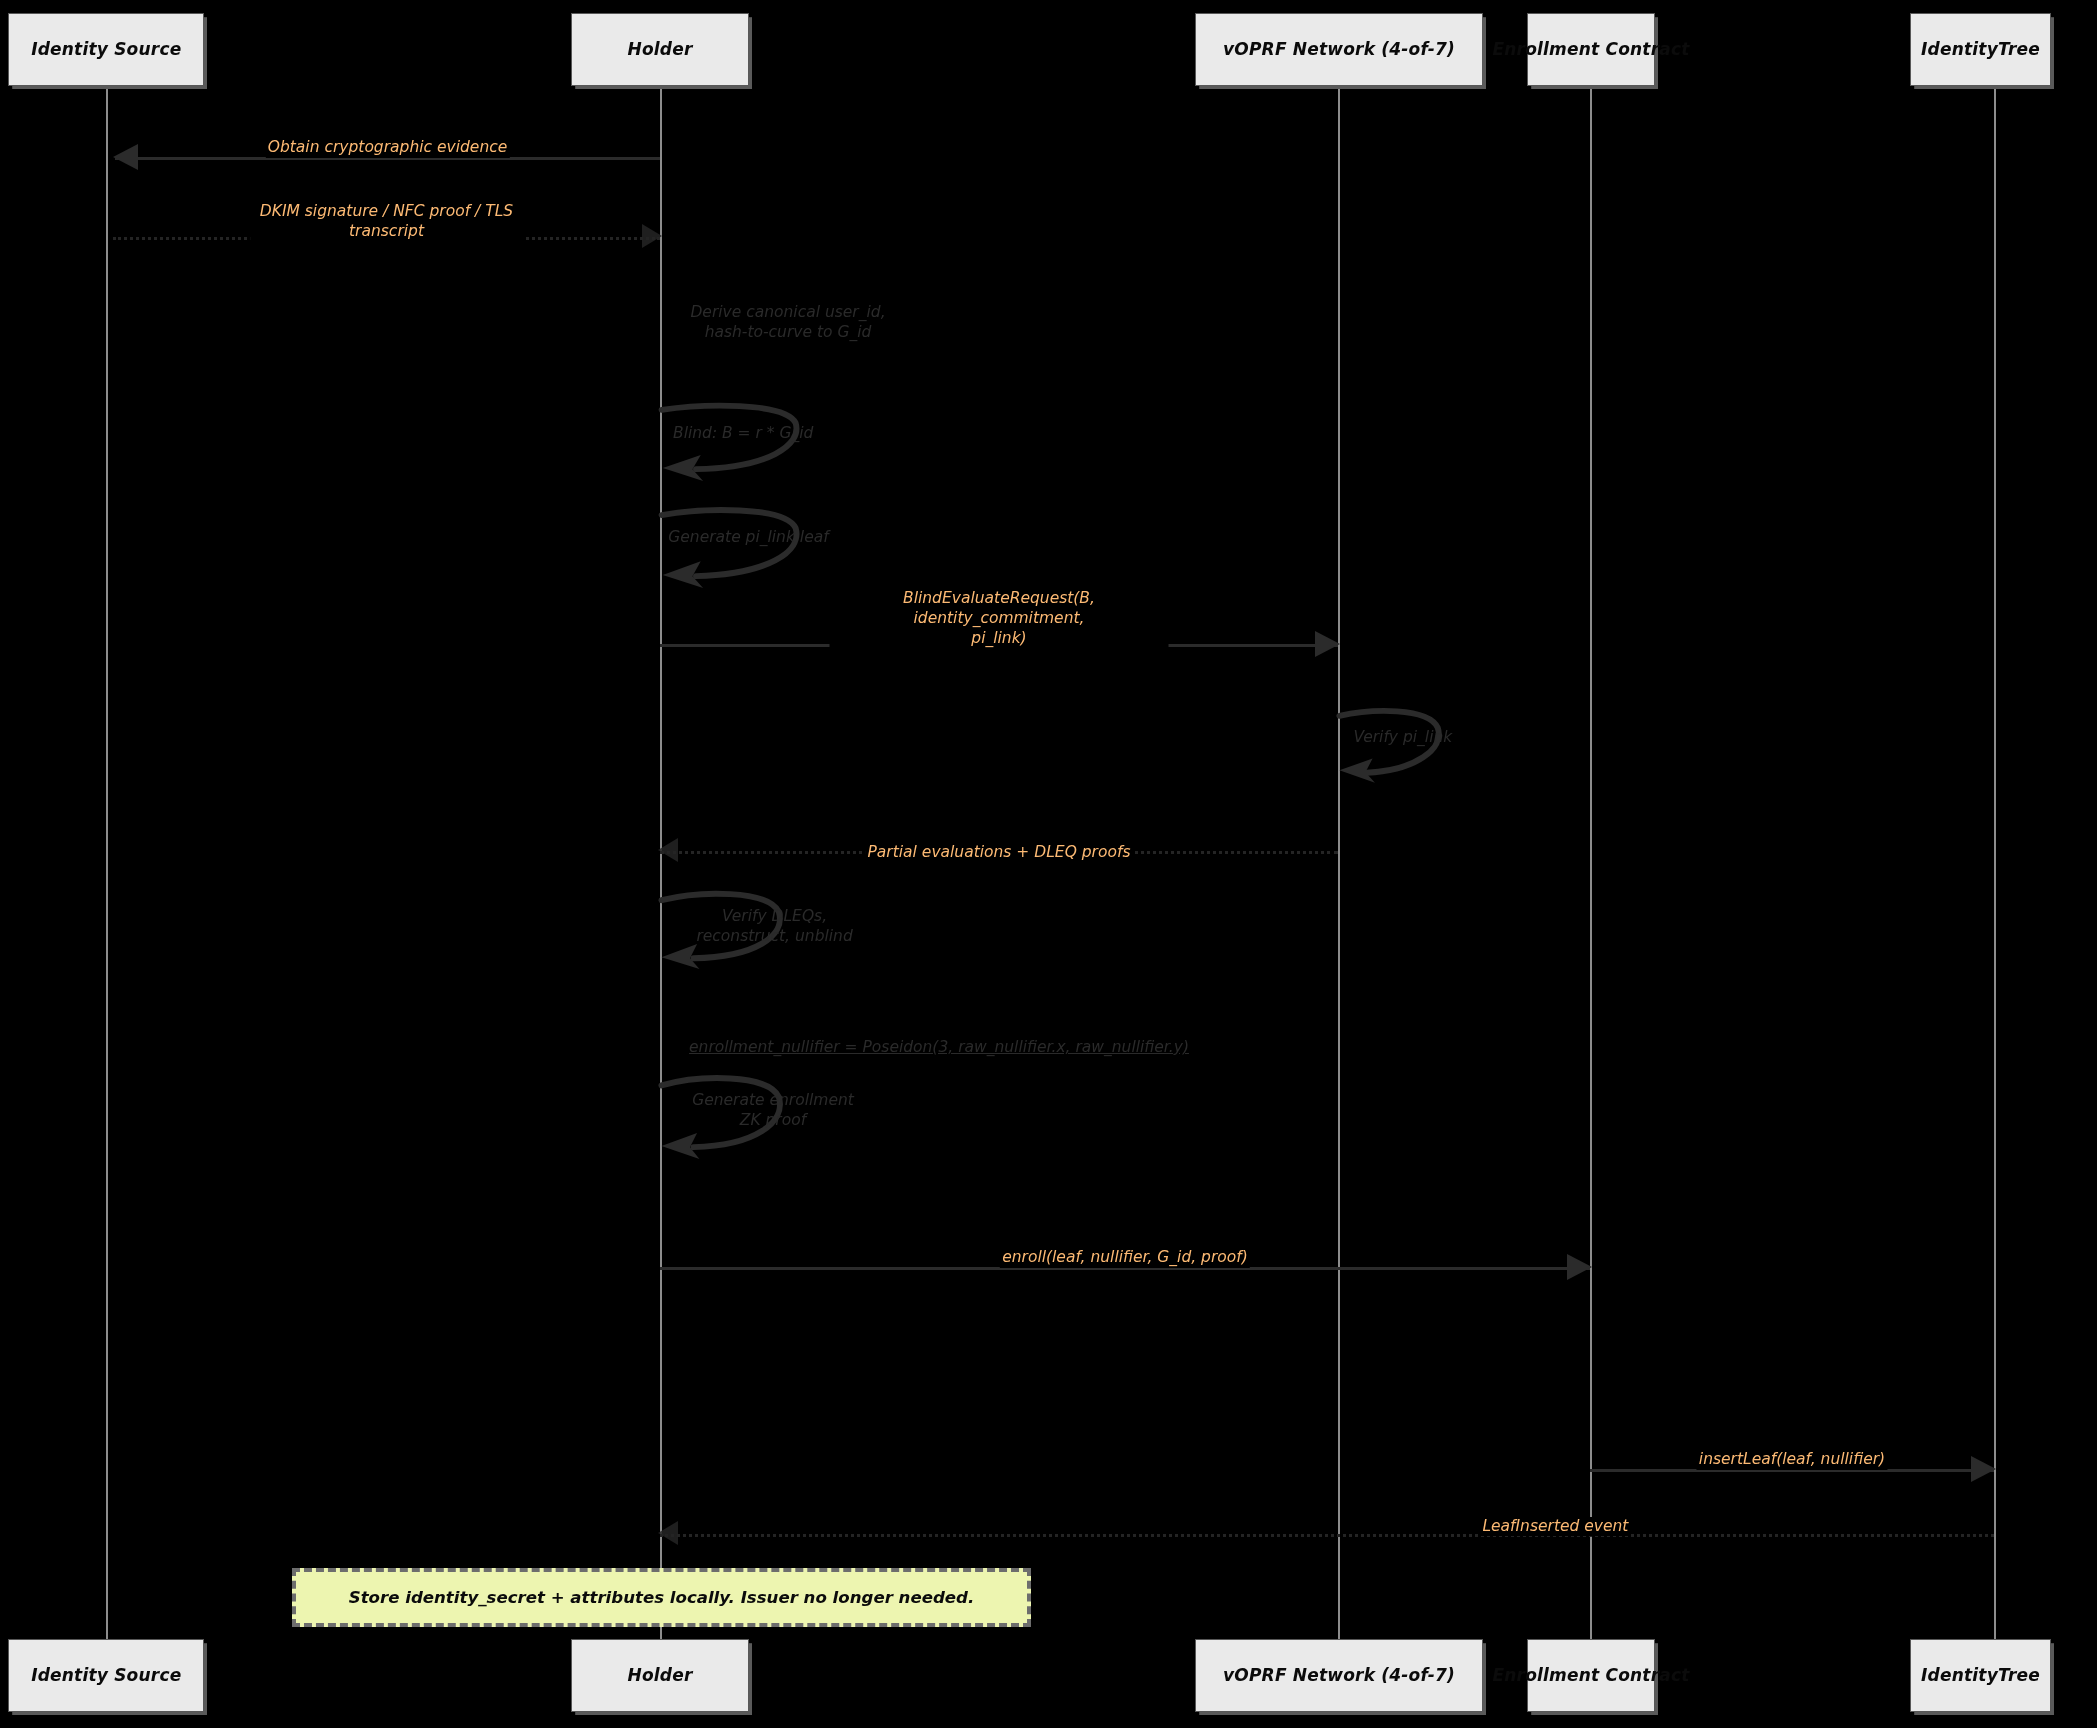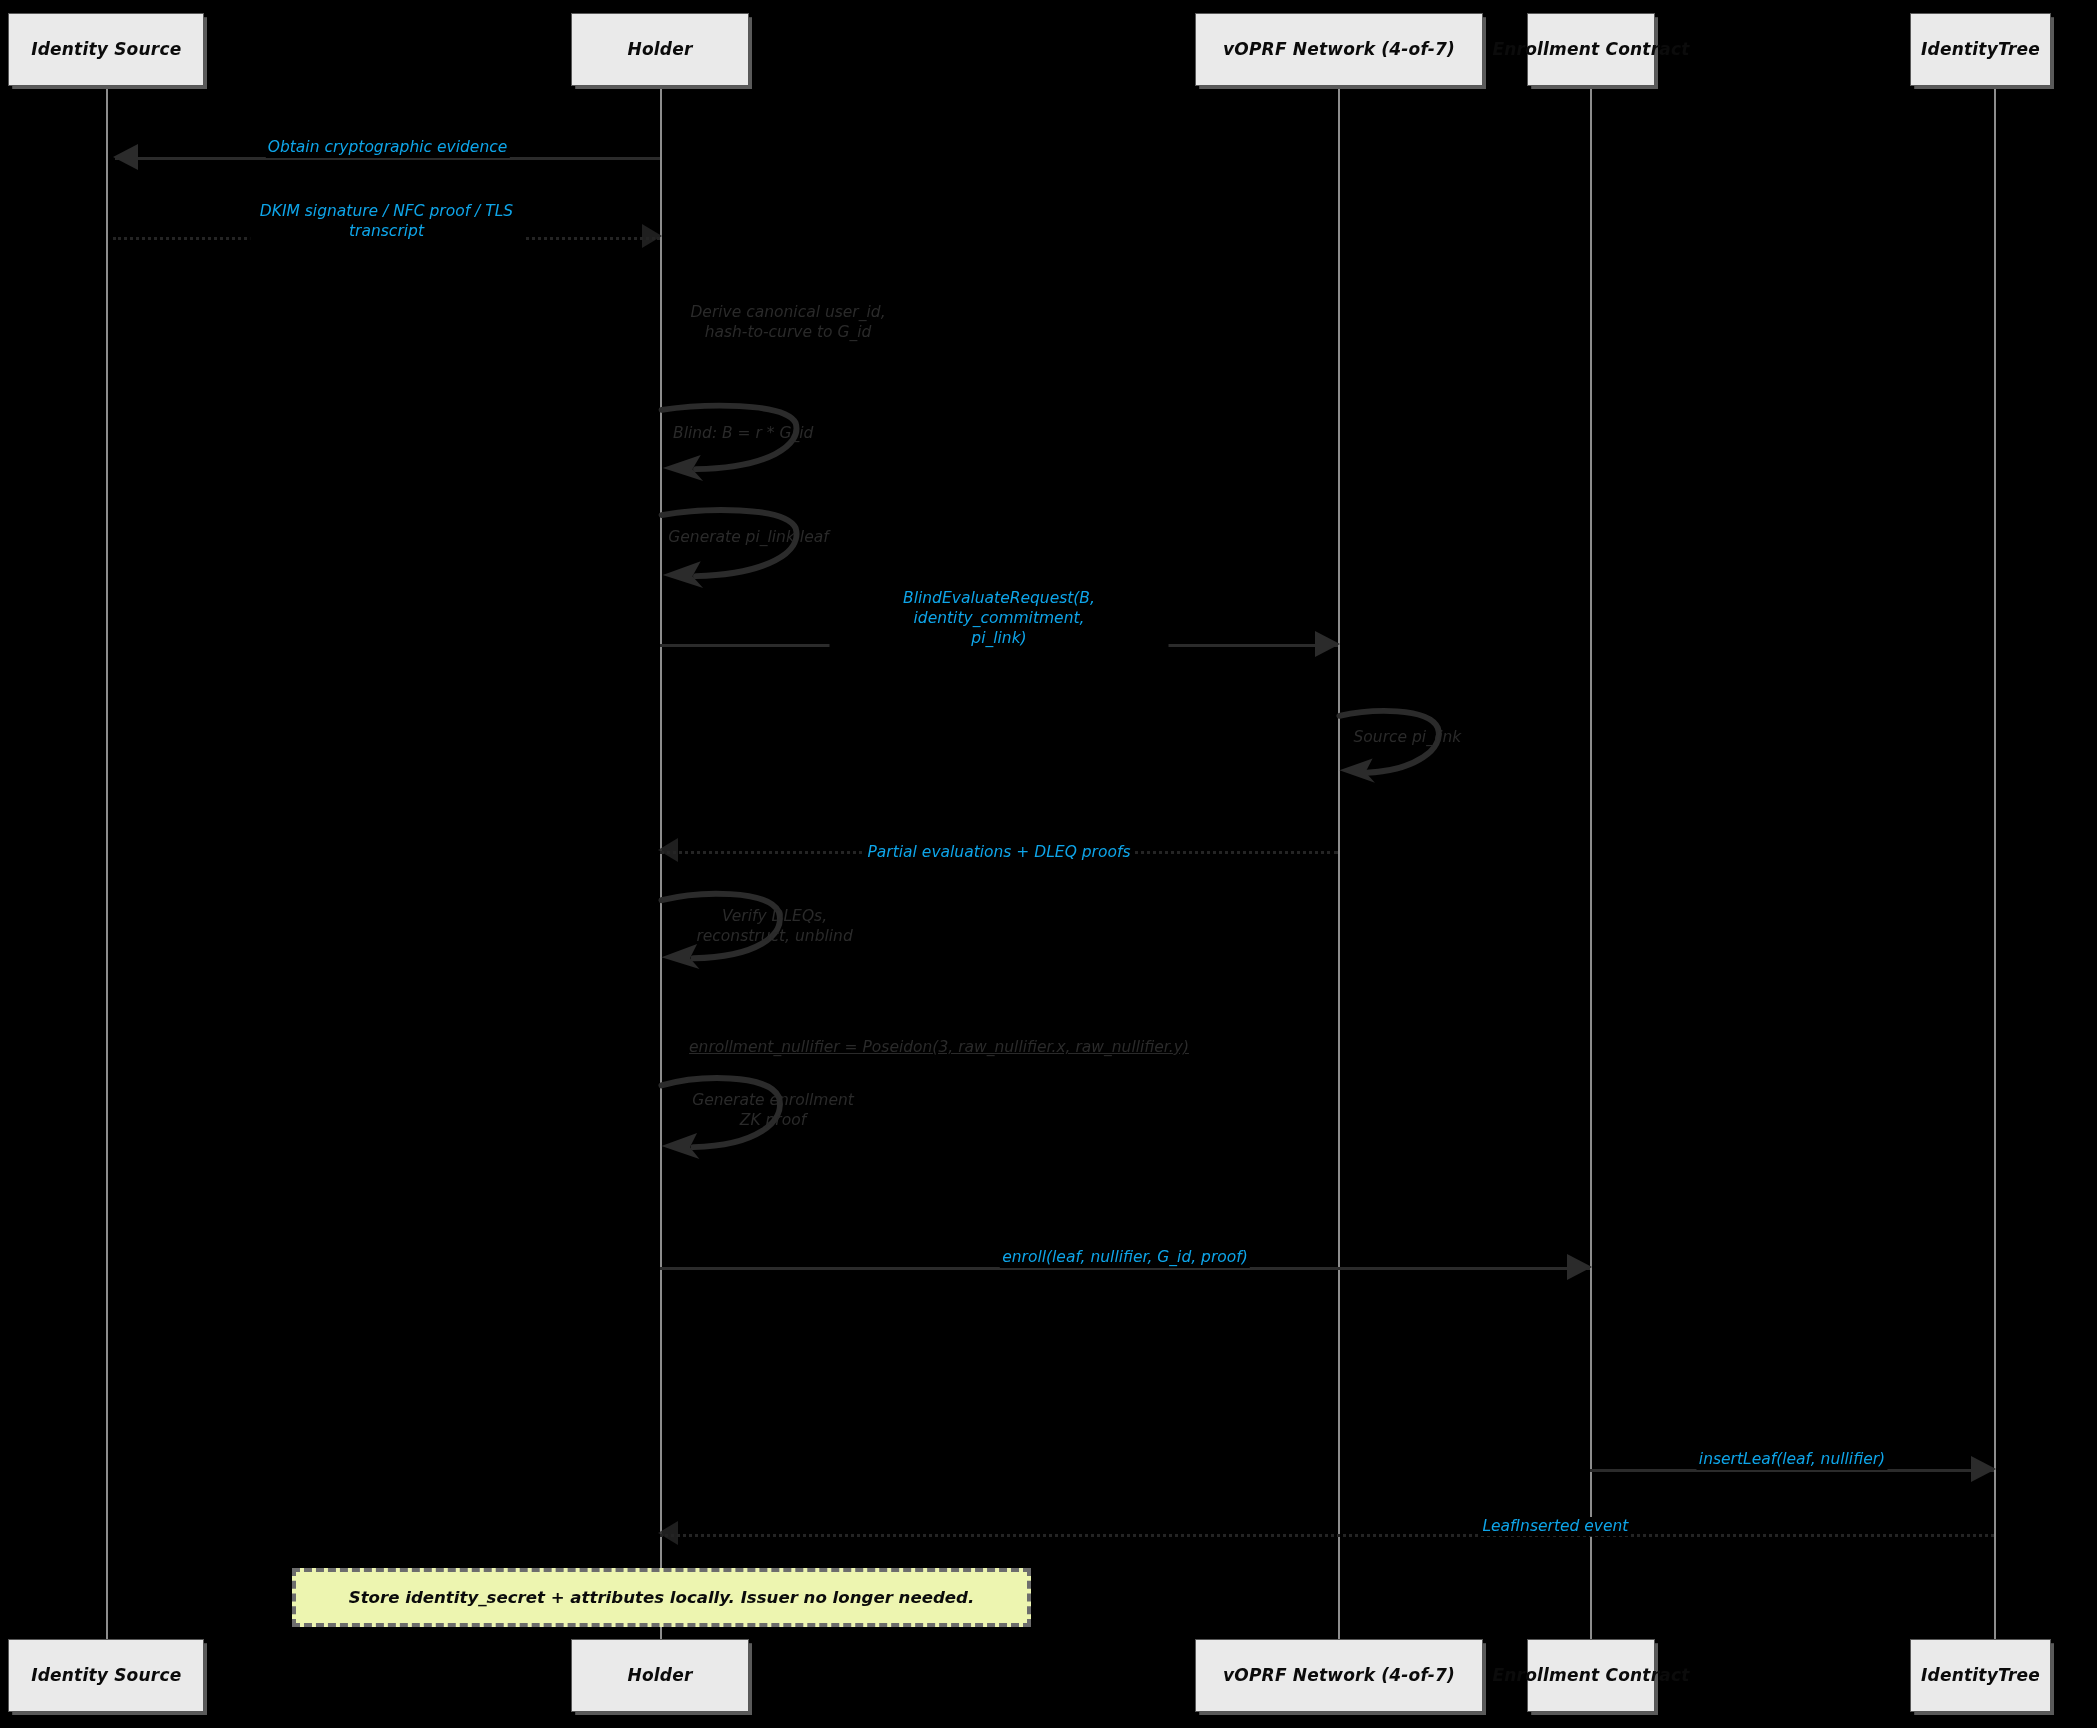--- a/index.html
+++ b/index.html
@@ -90,21 +90,21 @@
     border-top: 12px solid transparent;
     border-bottom: 12px solid transparent;
     border-right: 20px solid transparent;
     border-right-color: #242424;
     opacity: .85;
   }
   .msg-label {
     position: absolute;
     left: 50%;
     transform: translateX(-50%);
-    color: #0ea5e9;
+    color: #fdba74;
     font-size: 15.5px;
     font-style: italic;
     font-weight: 500;
     white-space: pre-line;
     text-align: center;
     line-height: 1.28;
     background: #000;
     padding: 0 2.4px;
   }
   .msg-label.above  { bottom: 3.6px; }
@@ -248,21 +248,21 @@
     <div class="msg-label above" style="bottom:-4.8px;">BlindEvaluateRequest(B, identity_commitment,
 pi_link)</div>
   </div>
 
   
   <div class="selfloop" style="left:1338px; top:704px; width:113px; height:77px;">
     <svg width="113" height="80" viewBox="0 0 190 135">
       <path d="M2,20 C56,8 152,5 168,40 C180,76 130,112 48,116" fill="none" stroke="#2b2b2b" stroke-width="10" stroke-linecap="round"></path>
       <path d="M2,112 L58,92 L46,115 L62,133 Z" fill="#2b2b2b"></path>
     </svg>
-    <div class="sl-label" style="left:15.5px; top:22.6px; width:155px; text-align:left;">Source pi_link</div>
+    <div class="sl-label" style="left:15.5px; top:22.6px; width:155px; text-align:left;">Verify pi_link</div>
   </div>
 
    Holder (dashed) ============ --&gt;
   <div class="msg dashed" style="left:660px; top:851px; width:678px;">
     <div class="line"></div>
     <div class="head left"></div>
     <div class="msg-label above" style="bottom:-12px;">Partial evaluations + DLEQ proofs</div>
   </div>
 
   

